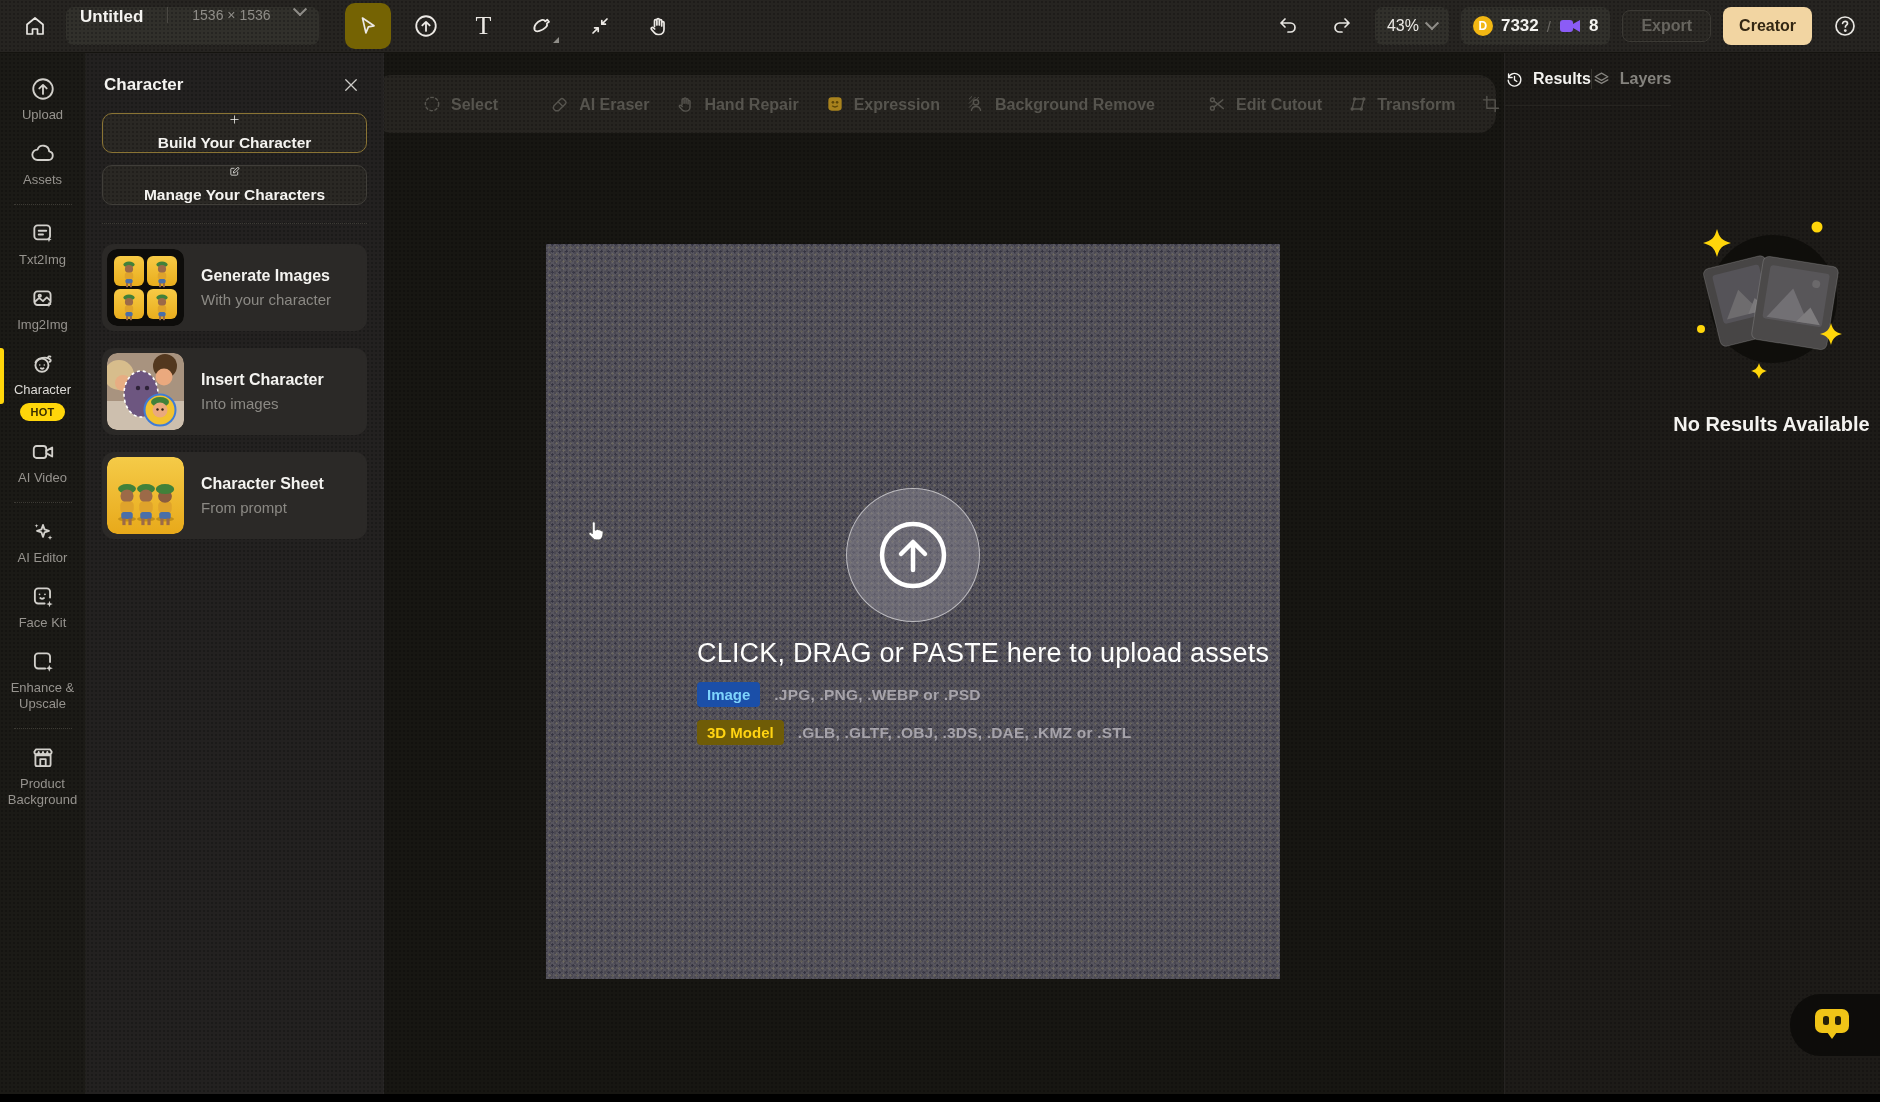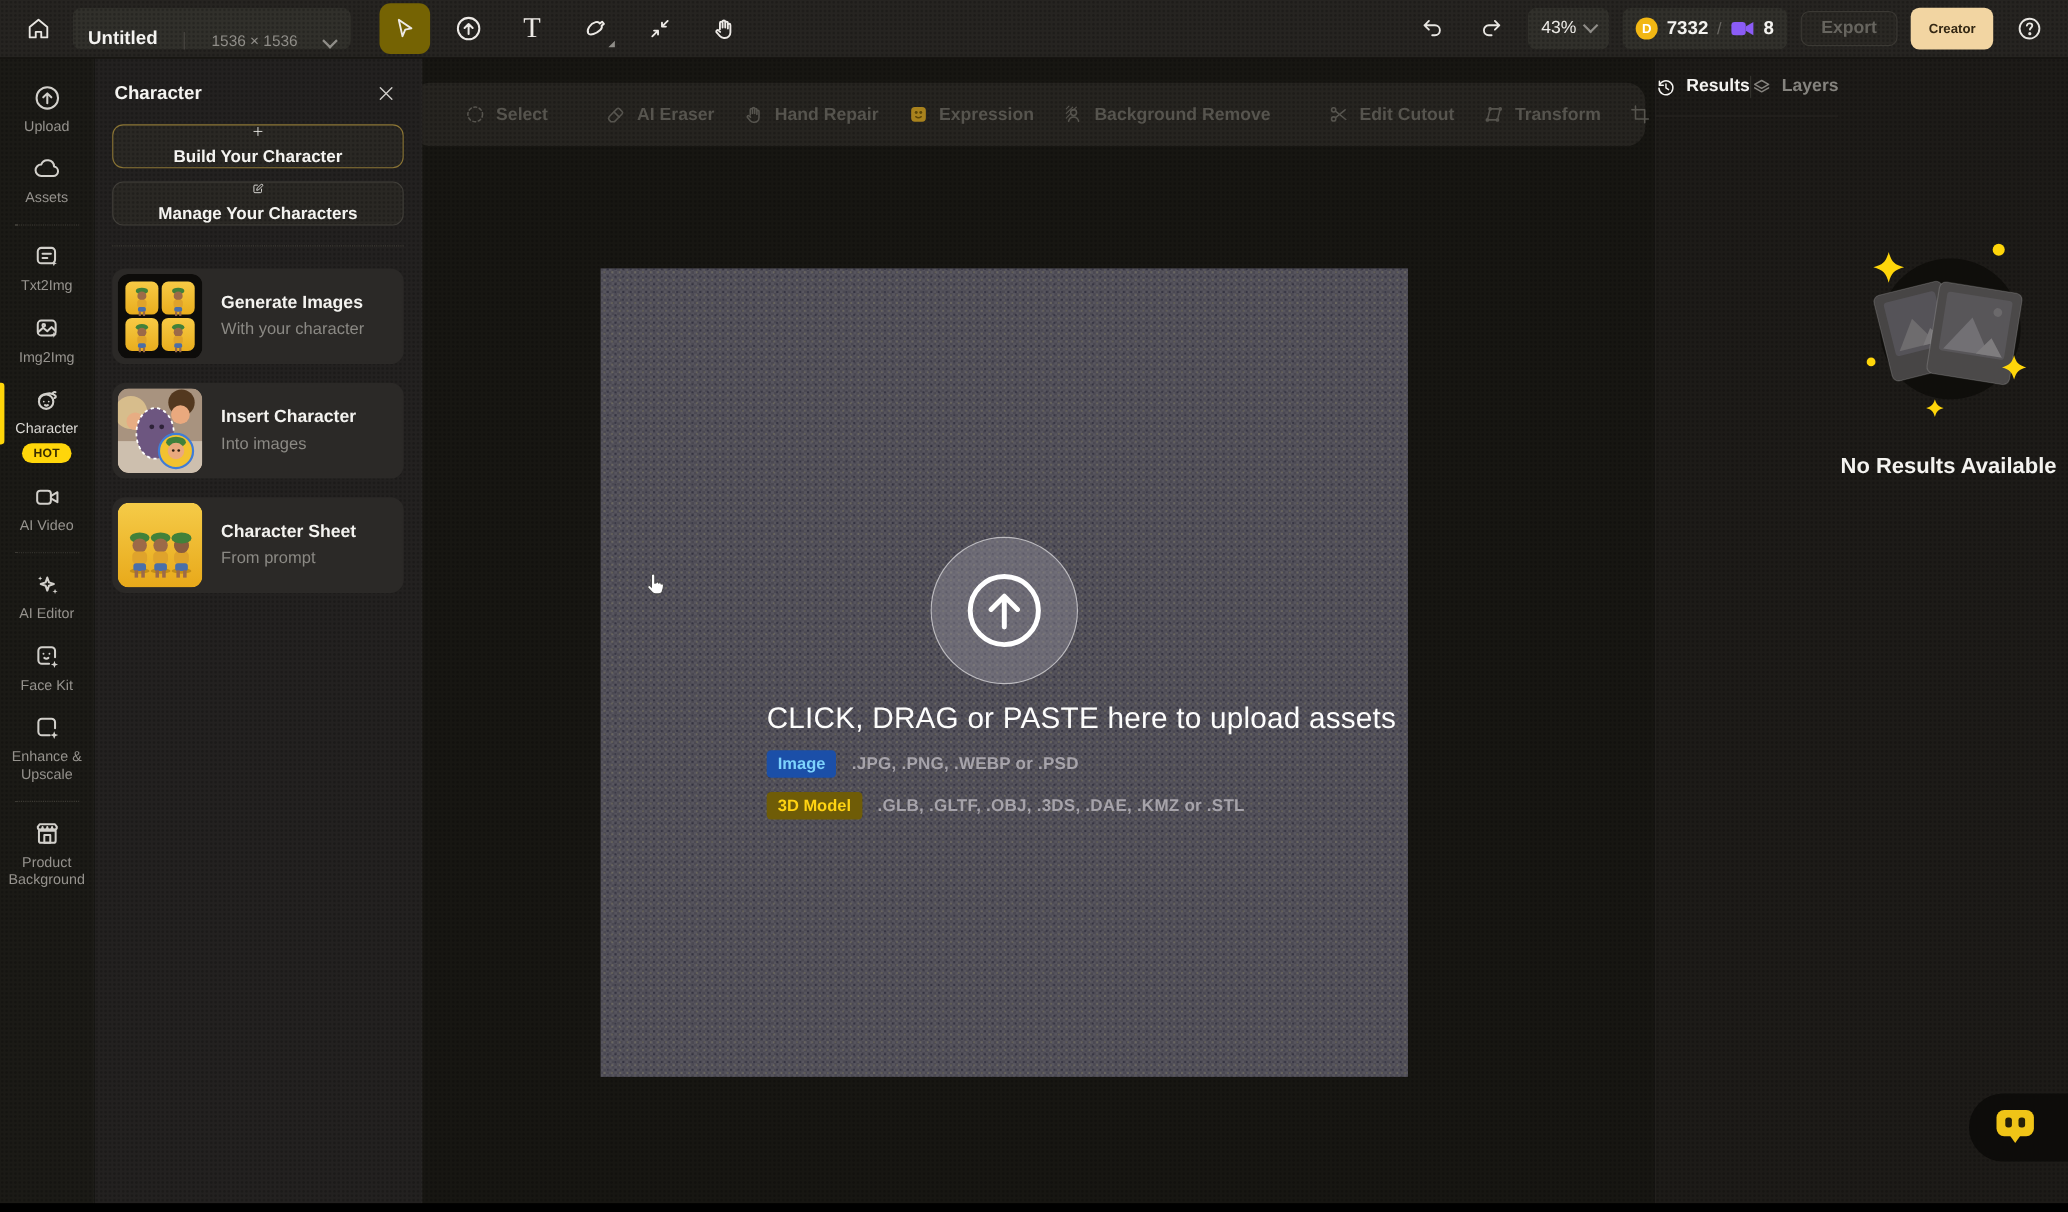--- a/index.html
+++ b/index.html
@@ -5,38 +5,38 @@
   * { margin:0; padding:0; box-sizing:border-box; }
   html,body { width:1880px; height:1102px; overflow:hidden; background:#000; }
   body { font-family:"Liberation Sans", sans-serif; color:#f2f1ee; position:relative; }
 
   .tex { background-image: radial-gradient(rgba(0,0,0,0.22) 1px, transparent 1.3px); background-size:4px 4px; }
 
   
   .topbar { position:absolute; left:0; top:0; width:1880px; height:53px; background-color:#262421;
             display:flex; align-items:center; padding:0 14px; border-bottom:1px solid #14130f; z-index:40; }
   .tb-btn { width:42px; height:42px; display:flex; align-items:center; justify-content:center; border-radius:10px; color:#e8e6e2; flex:0 0 auto; }
-  .doc-chip { height:38px; margin-left:10px; background-color:#31302b; border-radius:8px; display:flex; align-items:flex-end; gap:24px; padding:0 14px; }
+  .doc-chip { height:38px; margin-left:10px; background-color:#31302b; border-radius:8px; display:flex; align-items:flex-start; gap:24px; padding:0 14px; }
   .doc-title { font-weight:bold; font-size:17px; color:#f4f3f0; }
   .doc-sep { width:1px; height:16px; background:#4a4843; }
   .doc-size { font-size:14px; color:#8f8d88; }
   .chev { width:10px; height:10px; border-right:2px solid #8f8d88; border-bottom:2px solid #8f8d88; transform:rotate(45deg) translate(-2px,-2px); }
   .tools-left { display:flex; align-items:center; gap:12px; margin-left:26px; }
   .tool { width:46px; height:46px; border-radius:10px; display:flex; align-items:center; justify-content:center; color:#ece9e5; position:relative; }
   .tool.active { background:#756303; }
   .tool .corner { position:absolute; right:6px; bottom:6px; width:0; height:0; border-left:6px solid transparent; border-bottom:6px solid #8f8d88; }
   .tool-T { font-family:"Liberation Serif", serif; font-size:26px; color:#ece9e5; }
   .tb-right { margin-left:auto; display:flex; align-items:center; gap:12px; }
   .chip { height:38px; background-color:#31302b; border-radius:8px; display:flex; align-items:center; gap:8px; padding:0 12px; }
   .zoom-val { font-size:16px; color:#eceae6; }
   .coin { width:20px; height:20px; border-radius:50%; background:#f2b713; color:#fff; font-size:12px; font-weight:bold; display:flex; align-items:center; justify-content:center; }
   .cred { font-size:17px; font-weight:bold; color:#f4f3f0; }
   .cred-sep { color:#6b6964; font-size:15px; }
   .btn-export { height:32px; padding:0 18px; border-radius:8px; border:1px solid #3b3934; color:#67655f; font-weight:bold; font-size:16px; display:flex; align-items:center; background-color:#2a2824; }
-  .btn-creator { height:38px; padding:0 16px; border-radius:8px; background:#f2d5a2; color:#332713; font-weight:bold; font-size:12px; display:flex; align-items:center; }
+  .btn-creator { height:38px; padding:0 16px; border-radius:8px; background:#f2d5a2; color:#332713; font-weight:bold; font-size:16px; display:flex; align-items:center; }
 
   
   .main { position:absolute; top:53px; left:0; width:1880px; height:1041px; display:flex; }
 
   
   .sidebar { width:86px; height:100%; background-color:#1b1a16; border-right:1px solid rgba(255,255,255,0.04);
              display:flex; flex-direction:column; align-items:center; padding-top:14px; z-index:35; }
   .sb-item { position:relative; width:86px; display:flex; flex-direction:column; align-items:center; padding:8px 0 9px; cursor:pointer; }
   .sb-ic { color:#d2d0cb; height:27px; display:flex; align-items:center; }
   .sb-lb { margin-top:5px; font-size:13px; line-height:16px; color:#96938e; text-align:center; width:80px; }

